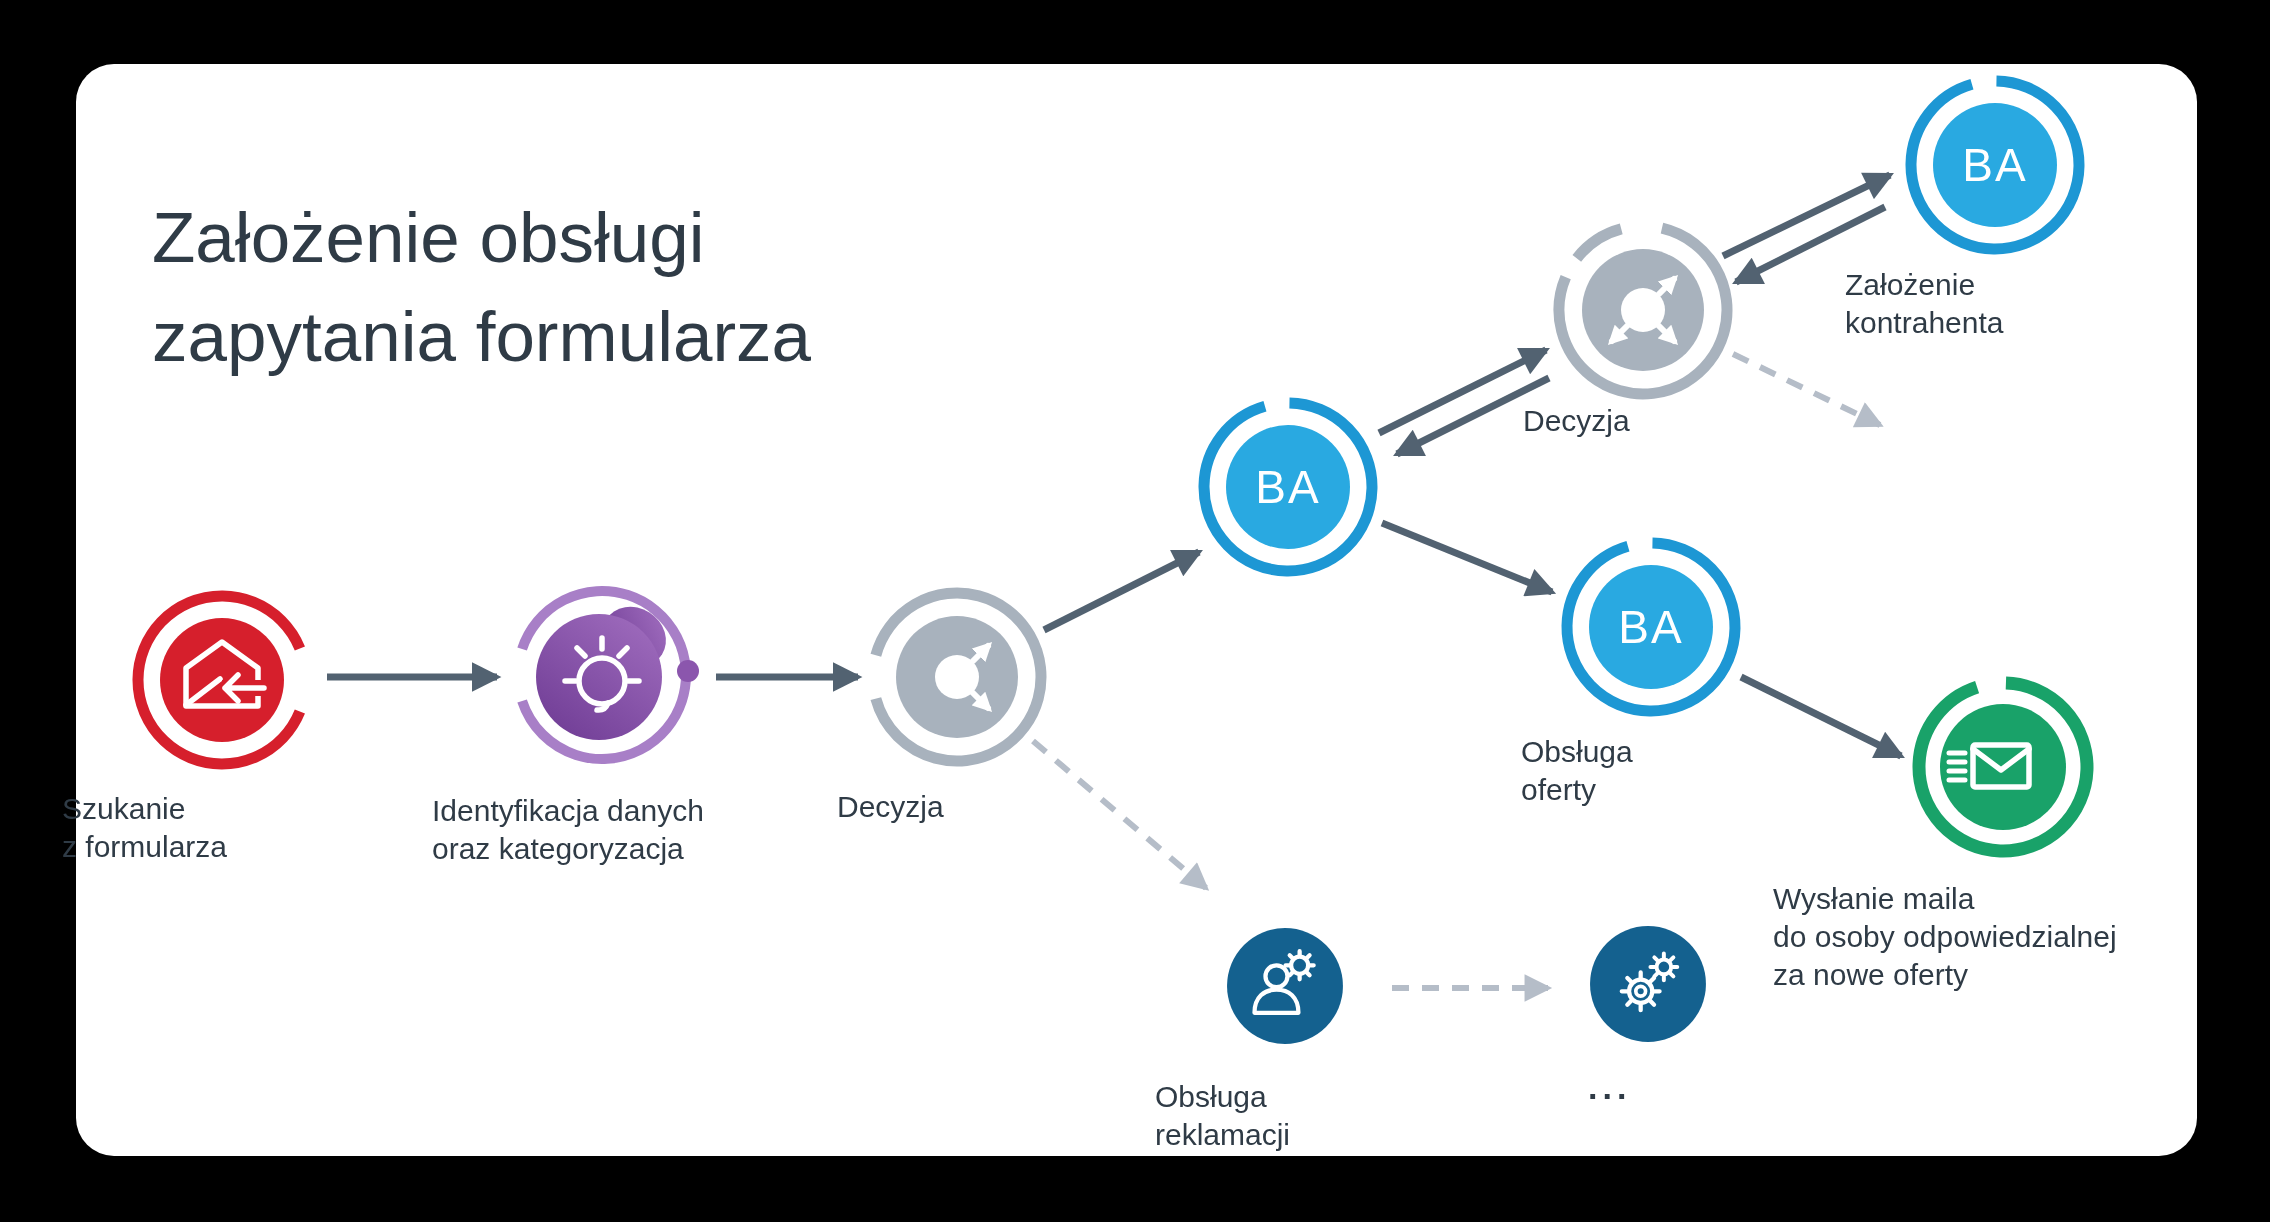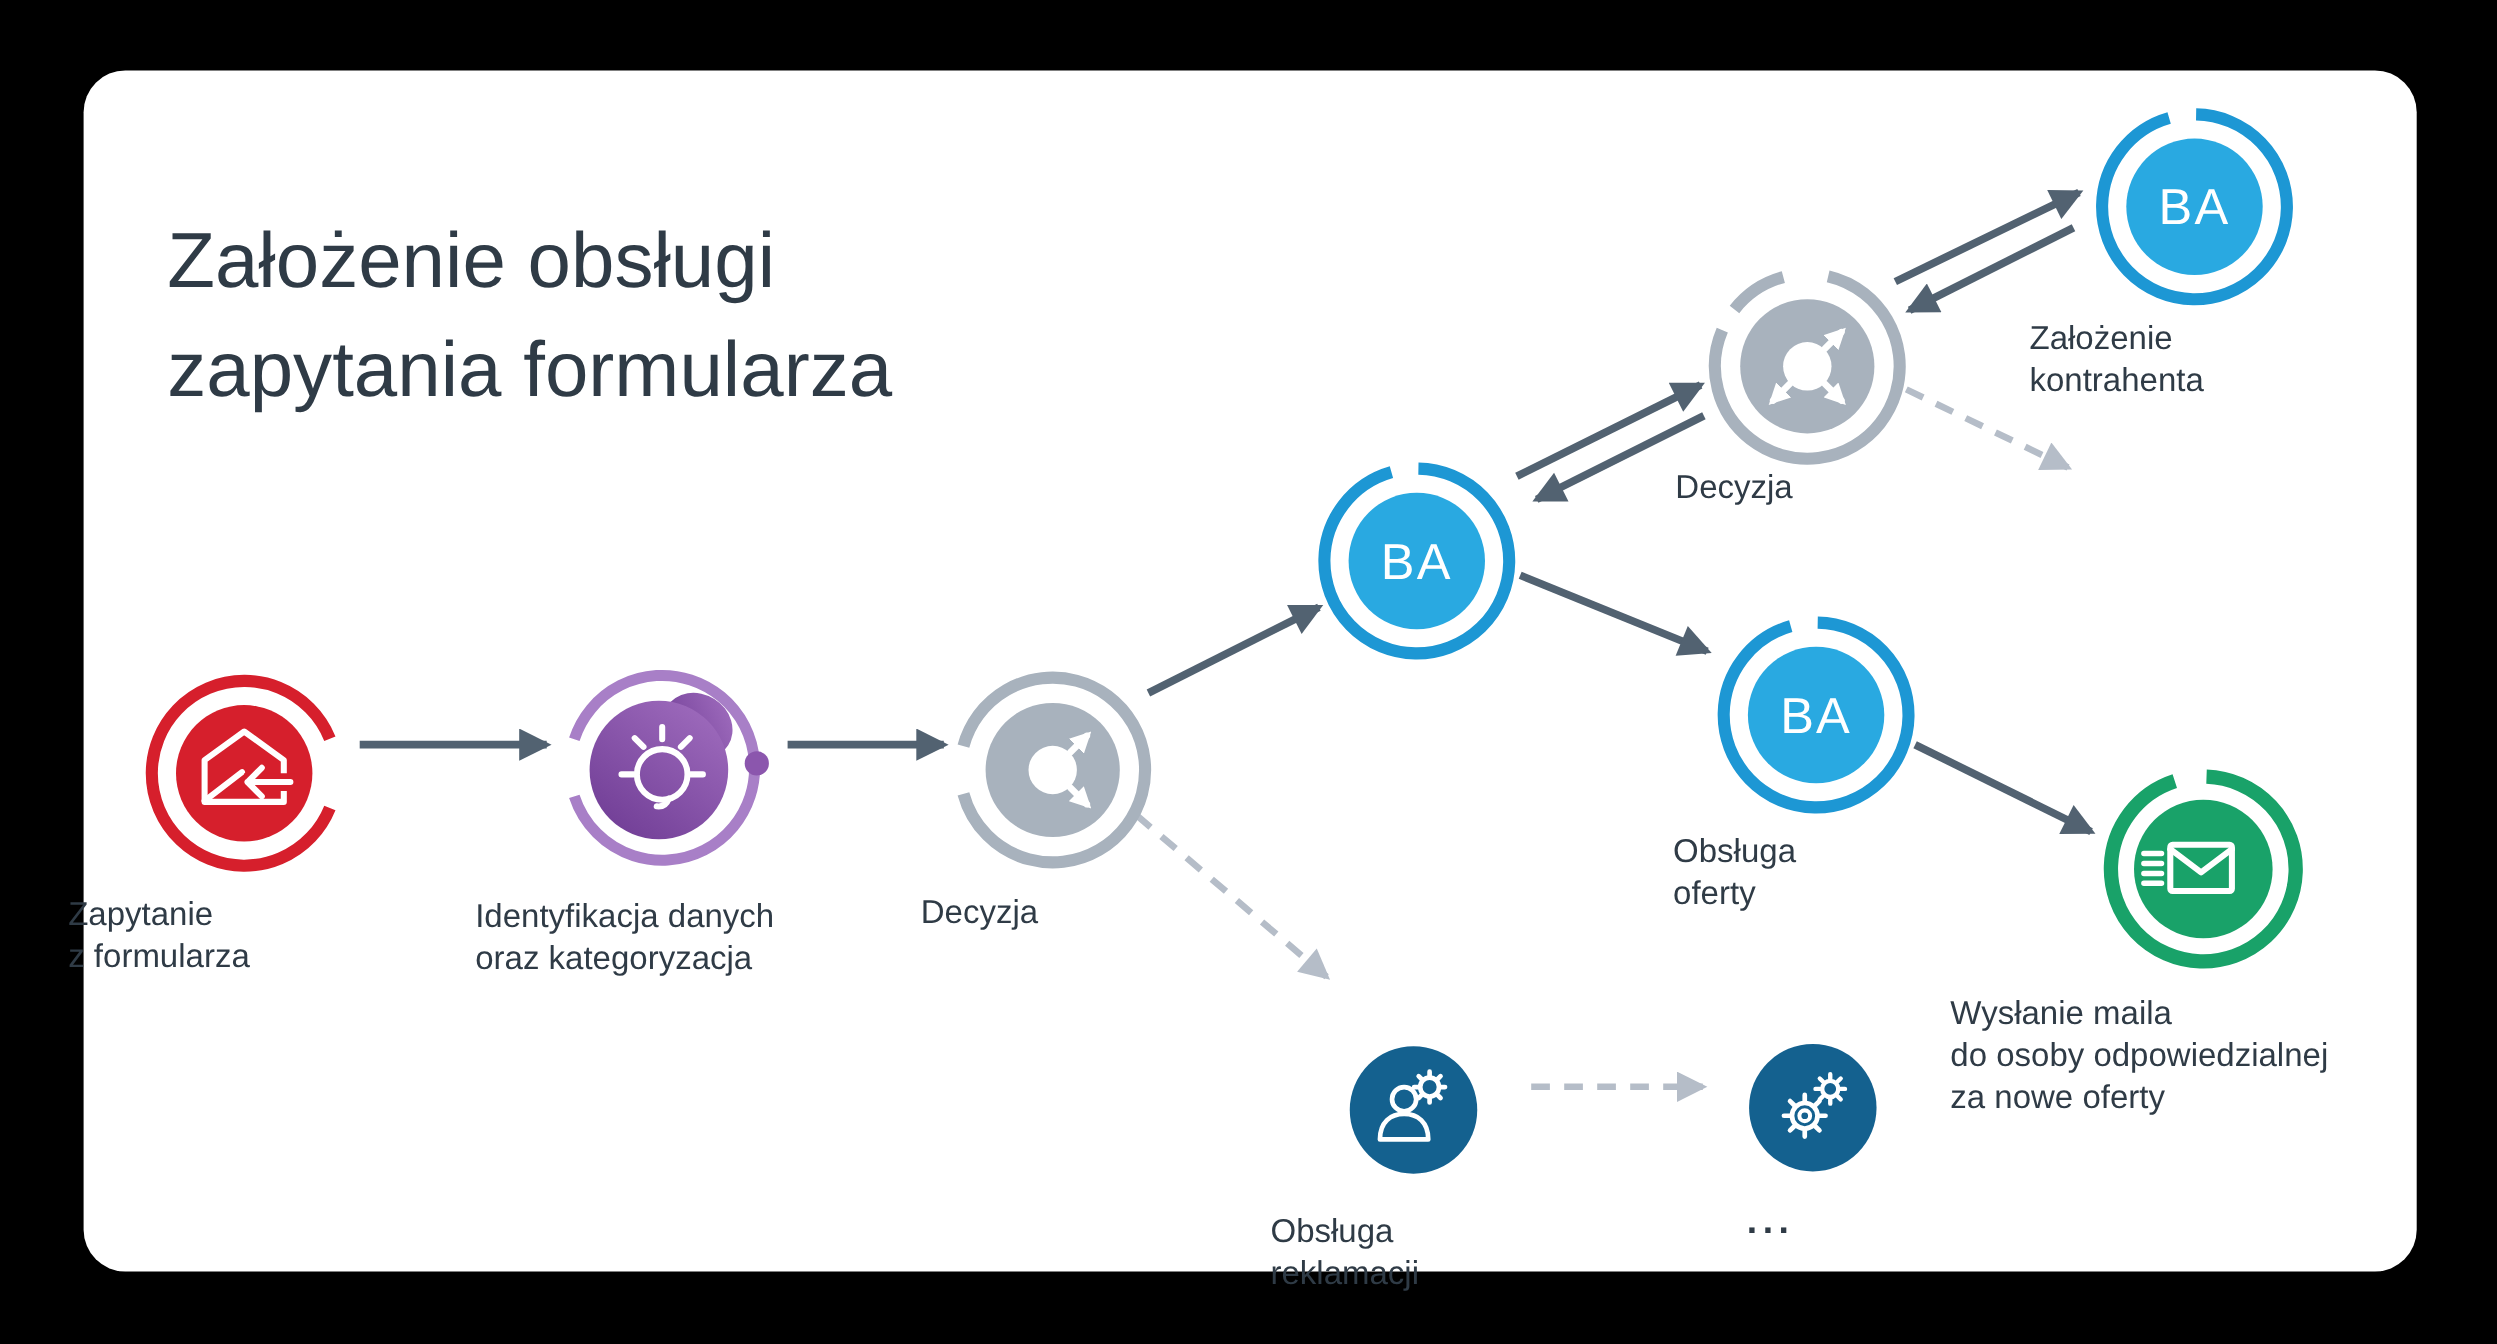--- a/index.html
+++ b/index.html
@@ -9,21 +9,21 @@
   }
   html,body{margin:0;padding:0;background:var(--bg);}
   .stage{position:relative;width:2270px;height:1222px;background:var(--bg);overflow:hidden;
          font-family:"Liberation Sans","DejaVu Sans",sans-serif;color:var(--text);}
   .card{position:absolute;left:76px;top:64px;width:2121px;height:1092px;background:var(--card);border-radius:38px;}
   .title{position:absolute;left:152px;top:188px;font-size:71px;line-height:99px;font-weight:400;color:var(--text);}
   .title span{display:block;}
   .connectors{position:absolute;left:0;top:0;pointer-events:none;}
   .conn{stroke:var(--arrow);stroke-width:7;fill:none;}
   .conn.dashed{stroke:var(--arrow_dashed);stroke-width:6;stroke-dasharray:17 13;}
-  .node{position:absolute;margin-top:23px;}
+  .node{position:absolute;}
   .node svg.badge{display:block;width:100%;height:100%;}
   .lbl{position:absolute;left:50%;transform:translateX(-50%);font-size:30px;line-height:38px;
        white-space:pre-line;color:var(--text);}
   .lbl.dots{font-size:34px;font-weight:700;letter-spacing:5px;}
   .ring{fill:none;}
   .ring.red{stroke:var(--red);stroke-width:11;}
   .ring.purple{stroke:var(--purple_ring);stroke-width:10;}
   .ring.gray{stroke:var(--gray);stroke-width:11;}
   .ring.blue{stroke:var(--blue_ring);stroke-width:11;}
   .ring.green{stroke:var(--green);stroke-width:13;}
@@ -90,21 +90,21 @@
 
   <div class="node" style="left:122px;top:580px;width:200px;height:200px">
     <svg class="badge" viewBox="0 0 200 200">
       <circle class="ring red" cx="100" cy="100" r="84" pathLength="360" stroke-dasharray="316 44" transform="rotate(22 100 100)"></circle>
       <circle class="fill-red" cx="100" cy="100" r="62"></circle>
       <path class="icon" d="M64,88 L100,62 L136,88 L136,126 L64,126 Z"></path>
       <path class="icon" d="M64,125 L98,99"></path>
       <line class="underlay-red" x1="146" y1="108" x2="100" y2="108"></line>
       <path class="icon" d="M142,108 L103,108 M116,95 L103,108 L116,121"></path>
     </svg>
-    <div class="lbl" style="top:210px;width:320px">Zapytanie
+    <div class="lbl" style="top:210px;width:320px">Szukanie
 z formularza</div>
   </div>
 
   <div class="node" style="left:502px;top:575px;width:200px;height:200px">
     <svg class="badge" viewBox="0 0 200 200">
       <circle class="ring purple" cx="100" cy="100" r="84" pathLength="360" stroke-dasharray="324 36" transform="rotate(198 100 100)"></circle>
       <ellipse cx="132" cy="62" rx="33" ry="29" fill="url(#purpGrad)" transform="rotate(32 132 62)"></ellipse>
       <circle cx="97" cy="102" r="63" fill="url(#purpGrad)"></circle>
       <circle cx="186" cy="96" r="11" fill="var(--purple_dot)"></circle>
       <circle class="icon" cx="100" cy="106" r="23"></circle>

